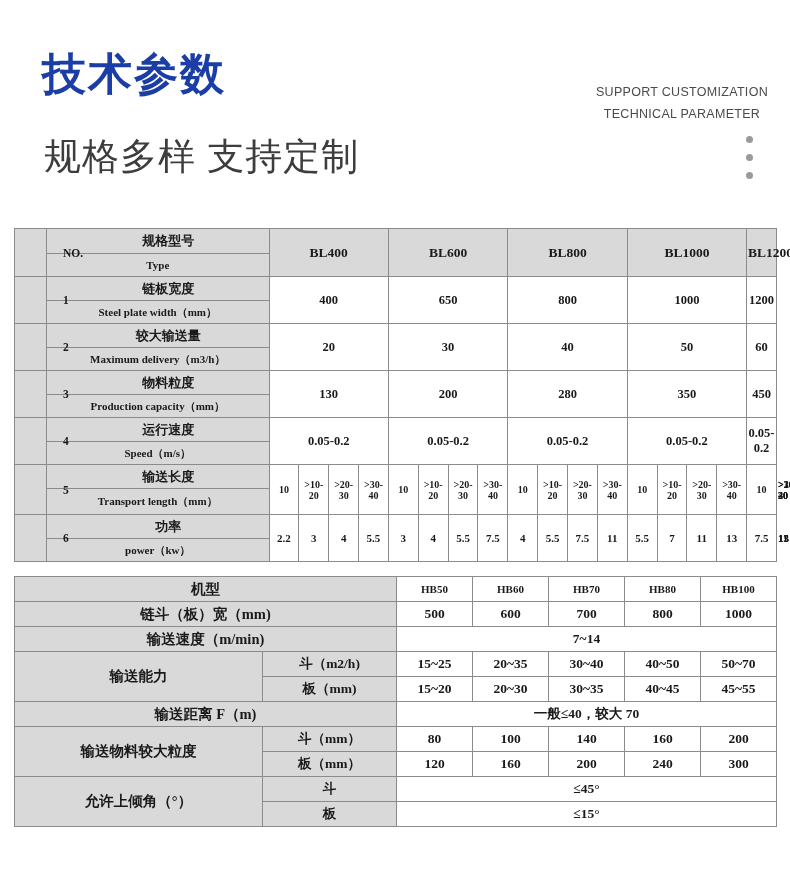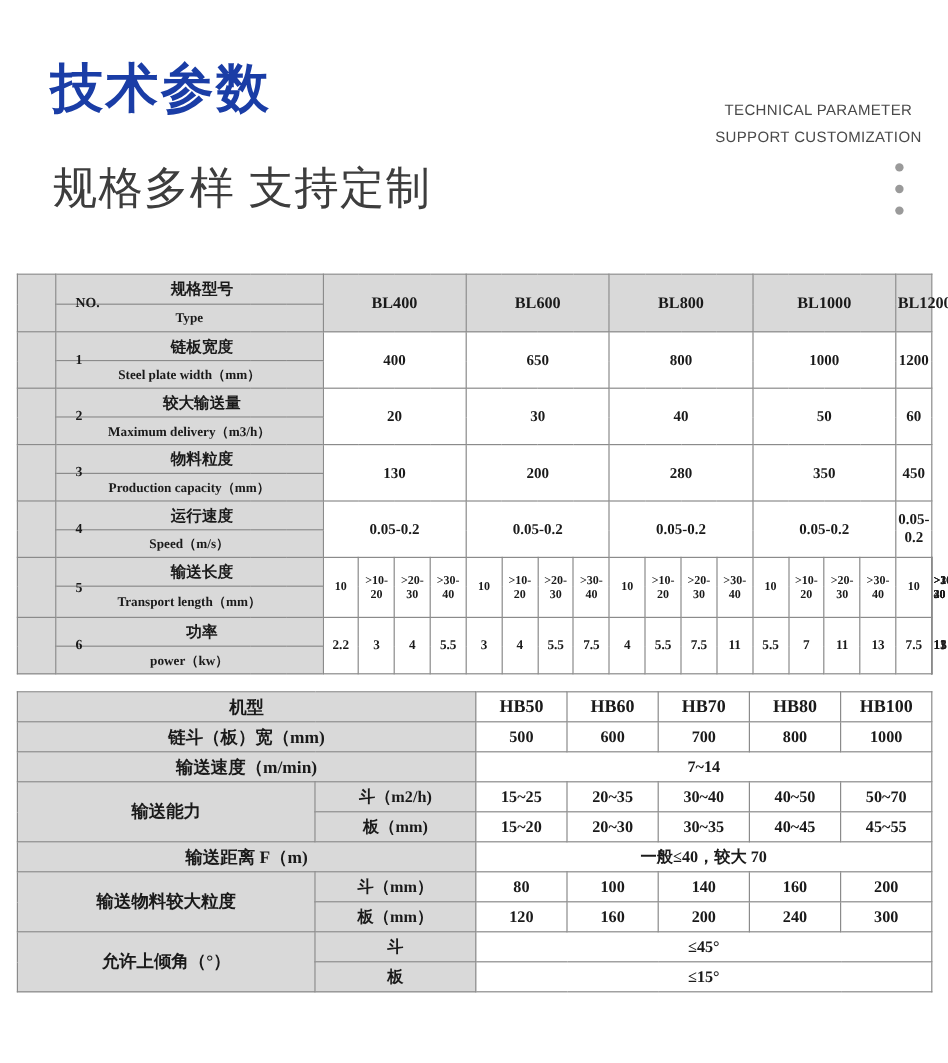--- a/index.html
+++ b/index.html
@@ -95,31 +95,31 @@
   #table1 td.sub    { font-size: 10px; }
   #table1 td.pw     { font-size: 11px; }
   #table1 td.big    { font-size: 12.5px; }
 
   
   .t2-wrap { padding: 14px 14px 0 14px; }
   #table2 { width: 762px; }
   #table2 td { font-size: 13.5px; height: 25px; margin-left: 42px; }
   #table2 td.t2lab  { font-size: 14.5px; }
   #table2 td.t2sub  { font-size: 13.5px; }
-  #table2 td.t2head { font-size: 15px; }
+  #table2 td.t2head { font-size: 11px; }
 </style>
 </head>
 <body>
 
 <div class="header">
   <div class="title-cn">技术参数</div>
   <div class="subtitle-cn">规格多样 支持定制</div>
   <div class="eng-block">
+    <div>SUPPORT CUSTOMIZATION</div>
     <div>TECHNICAL PARAMETER</div>
-    <div>SUPPORT CUSTOMIZATION</div>
   </div>
   <div class="dots">
     <span class="dot"></span>
     <span class="dot"></span>
     <span class="dot"></span>
   </div>
 </div>
 
 <div class="t1-wrap">
   <table id="table1">

